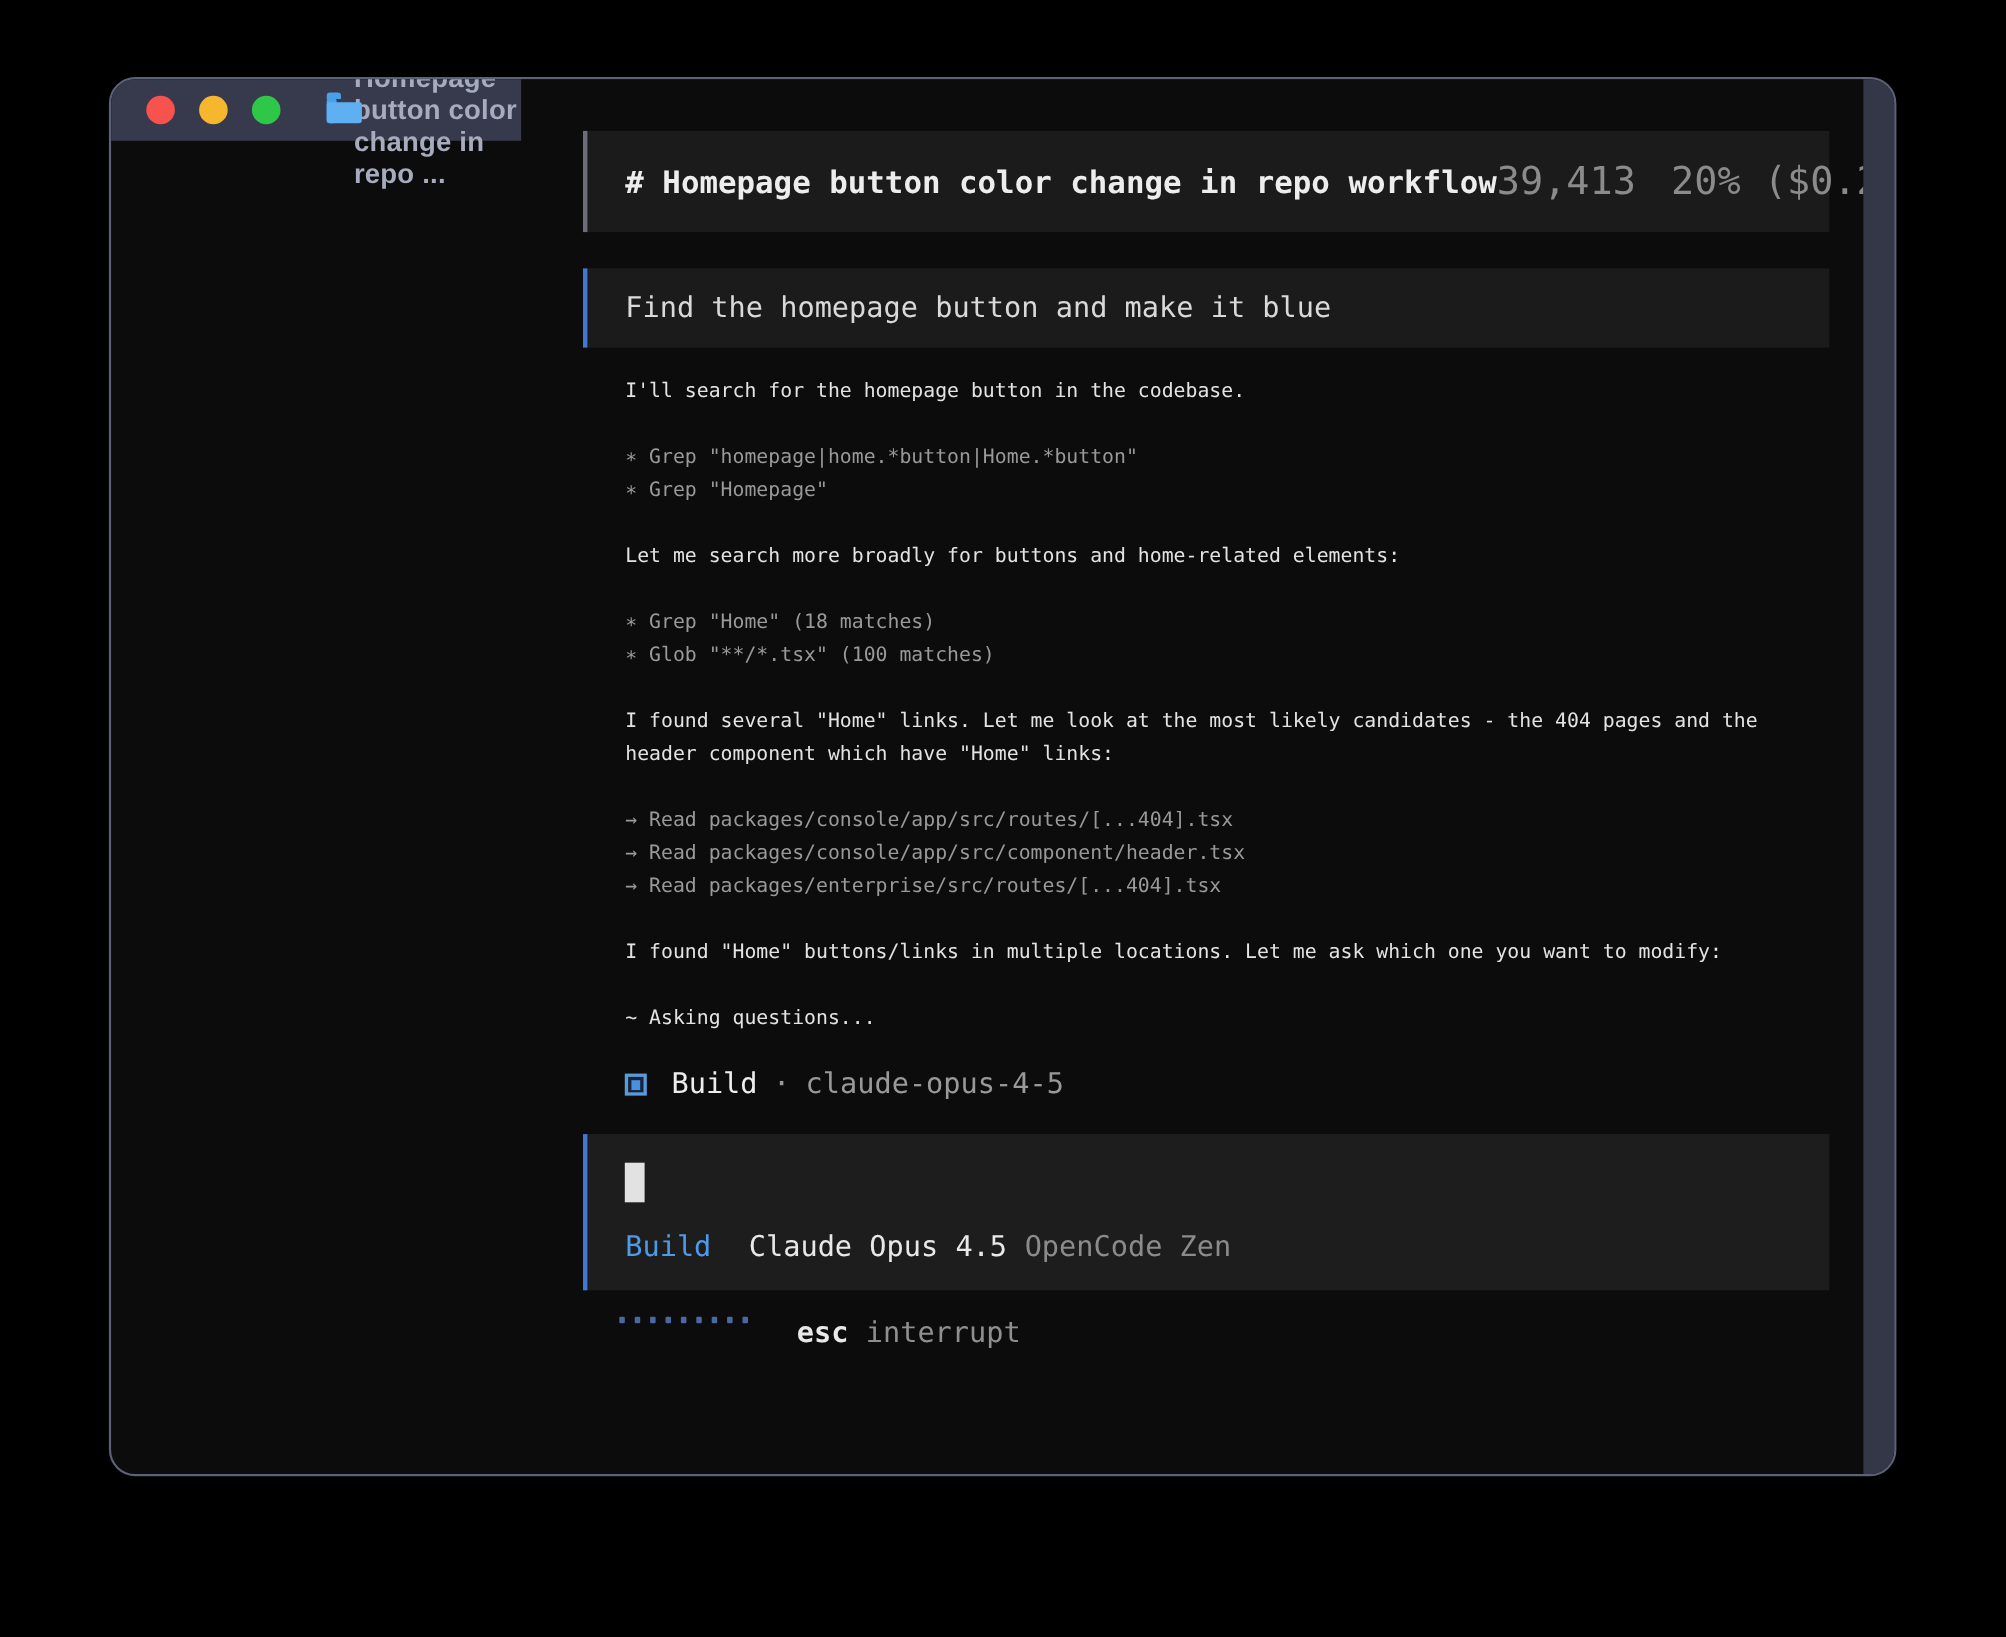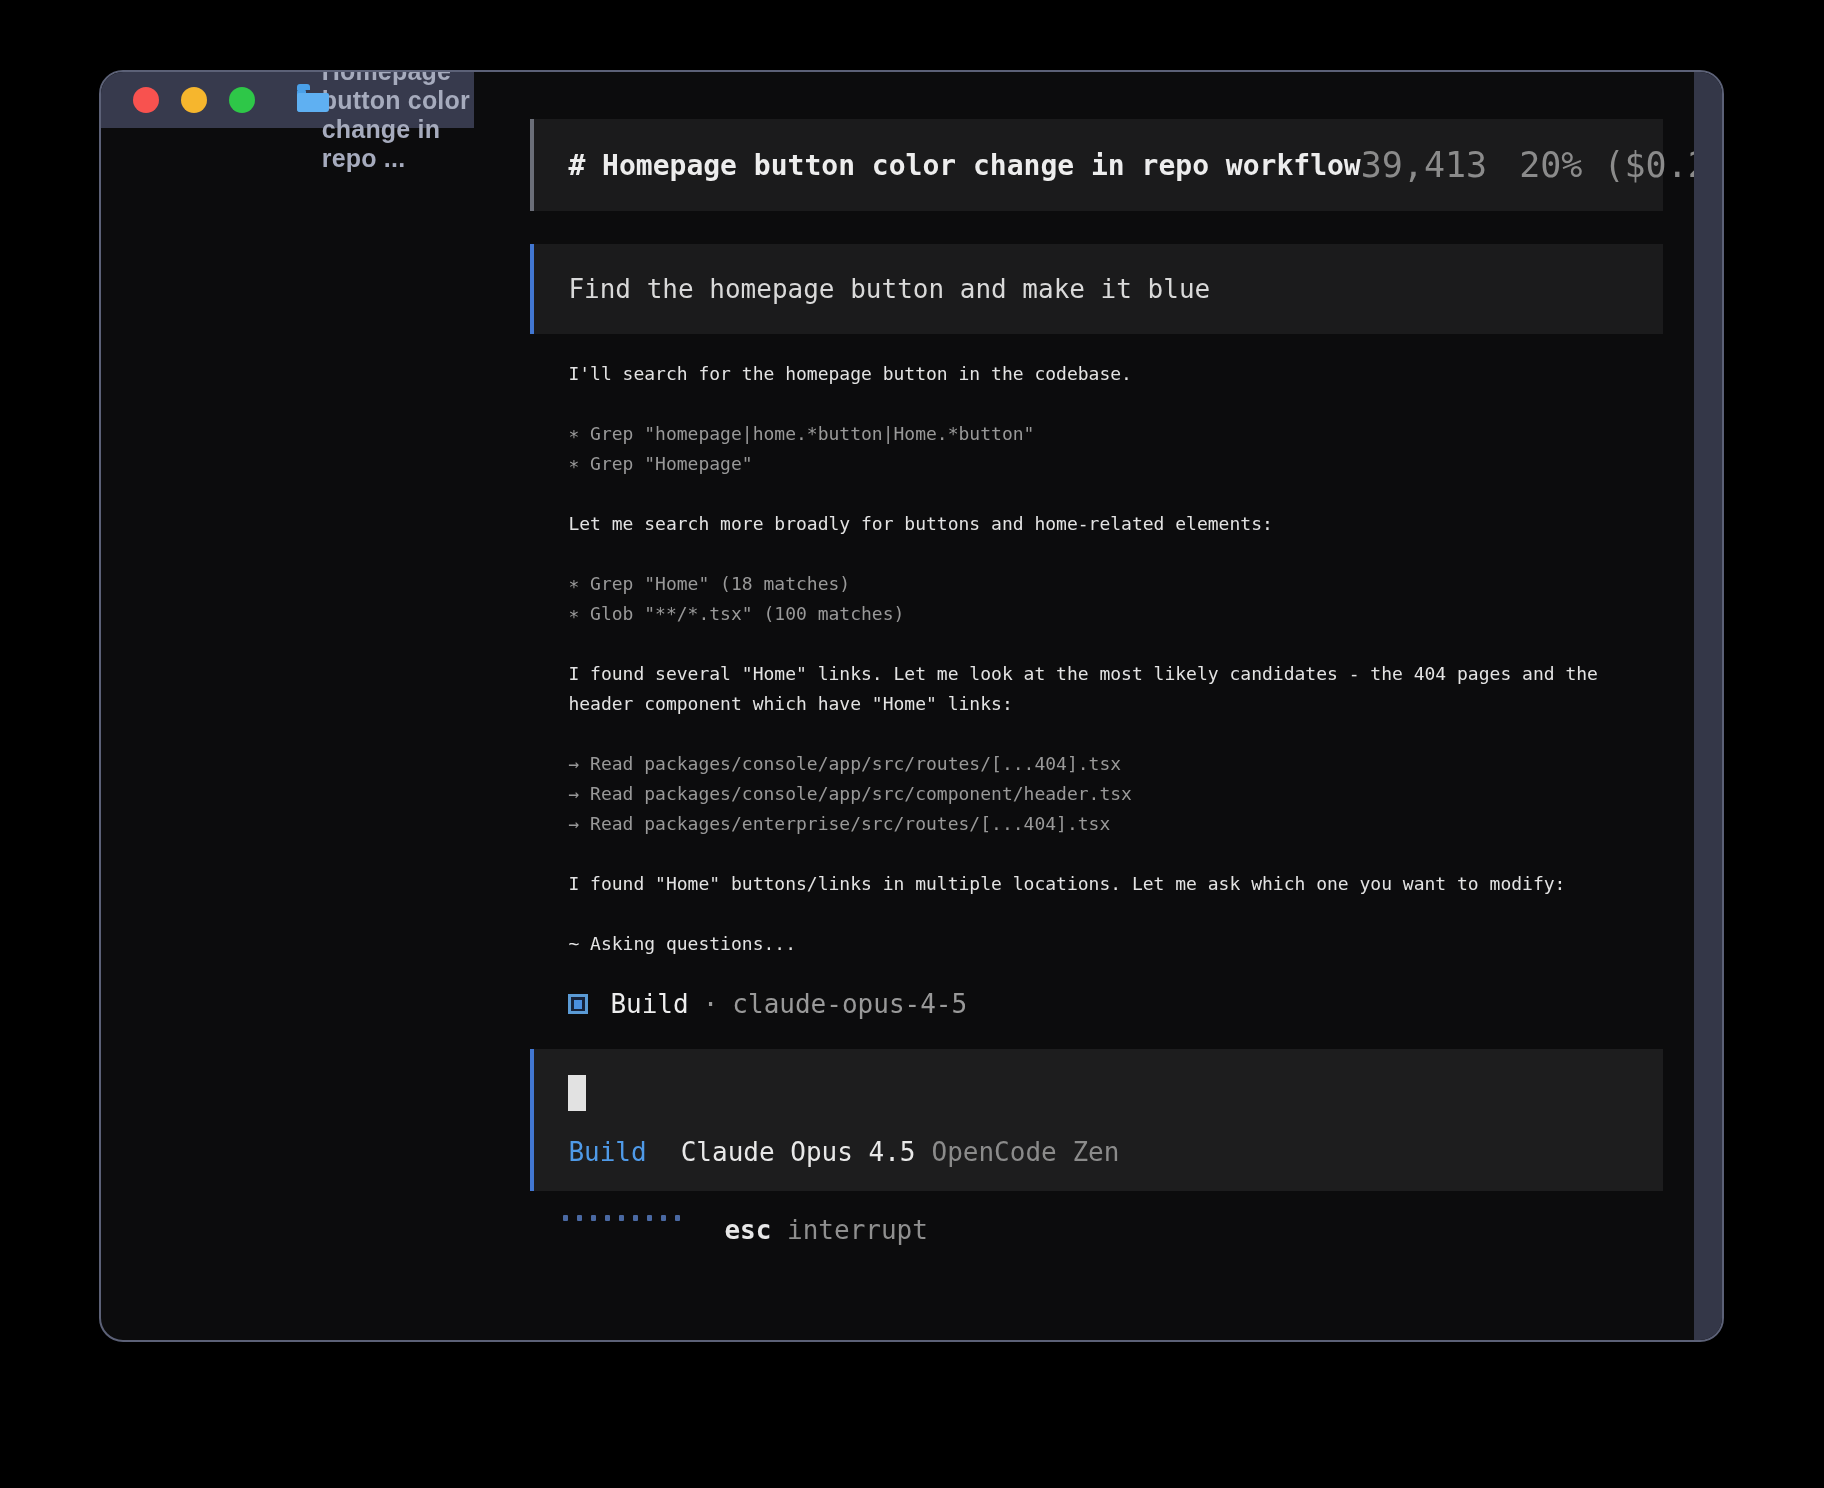--- a/index.html
+++ b/index.html
@@ -35,21 +35,21 @@
     font-size:25px;color:#a6abbd;letter-spacing:.2px;
   }
 
   .content{flex:1 1 auto;background:var(--content-bg);padding:47px 31px 0 56px;overflow:hidden;}
 
   .block{width:100%;background:var(--block-bg);display:flex;align-items:center;}
   .hdr{height:92px;border-left:4px solid #6b6e78;padding:0 30px 0 34px;margin-bottom:33px;}
   .hdr-title{font-size:28px;font-weight:bold;color:#ededed;flex:1;white-space:pre;}
   .hdr-stats{display:flex;gap:32px;color:var(--dim-text);font-size:35px;white-space:pre;}
 
-  .user{height:90px;border-left:4px solid var(--accent-blue);padding:0 28px 0 34px;margin-bottom:25px;}
+  .user{height:72px;border-left:4px solid var(--accent-blue);padding:0 28px 0 34px;margin-bottom:25px;}
   .user-text{font-size:26px;color:#d9d9d9;white-space:pre;}
 
   .transcript{padding-left:38px;}
   .tline{height:30px;line-height:30px;font-size:18px;white-space:pre;overflow:hidden;}
   .tline.text{color:#e3e3e3;}
   .tline.tool{color:var(--gray-text);}
   .tline.blank{color:transparent;}
 
   .agent-row{height:30px;margin-top:30px;padding-left:38px;display:flex;align-items:center;font-size:26px;}
   .agent-badge{

